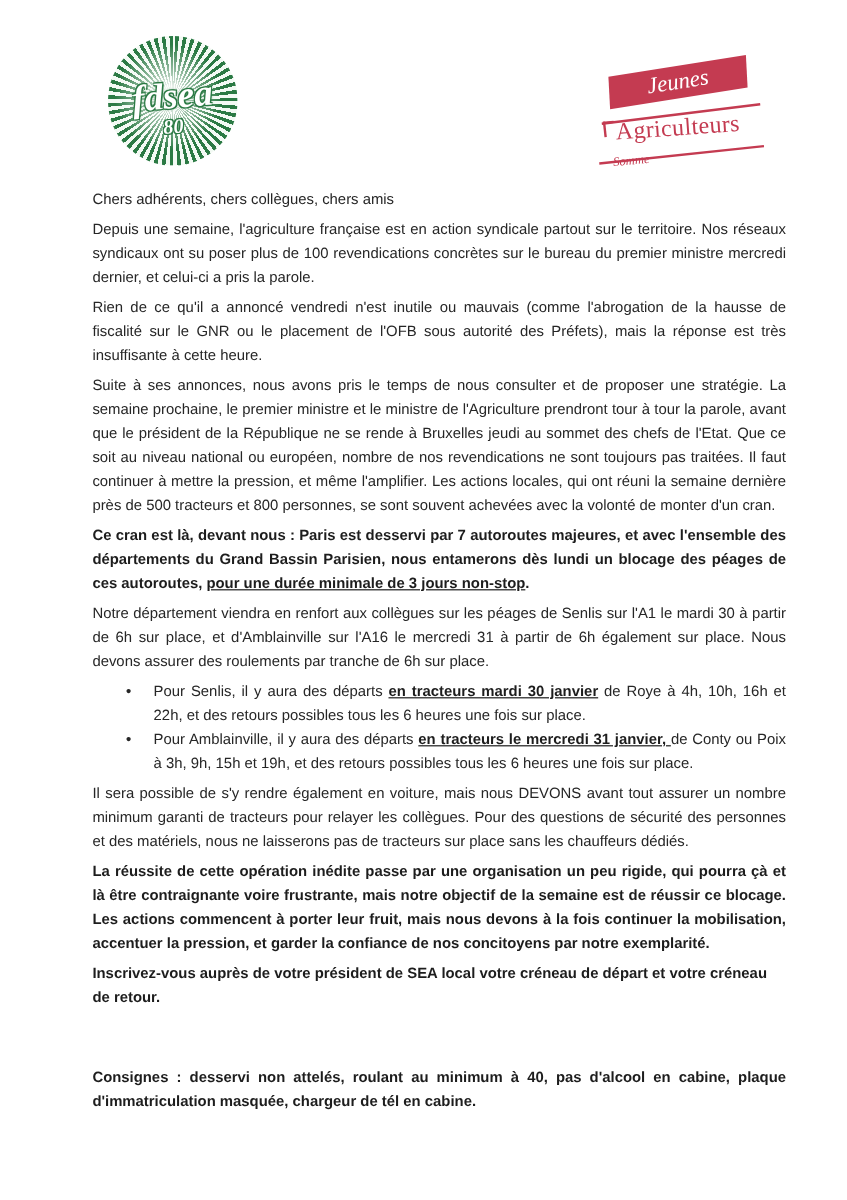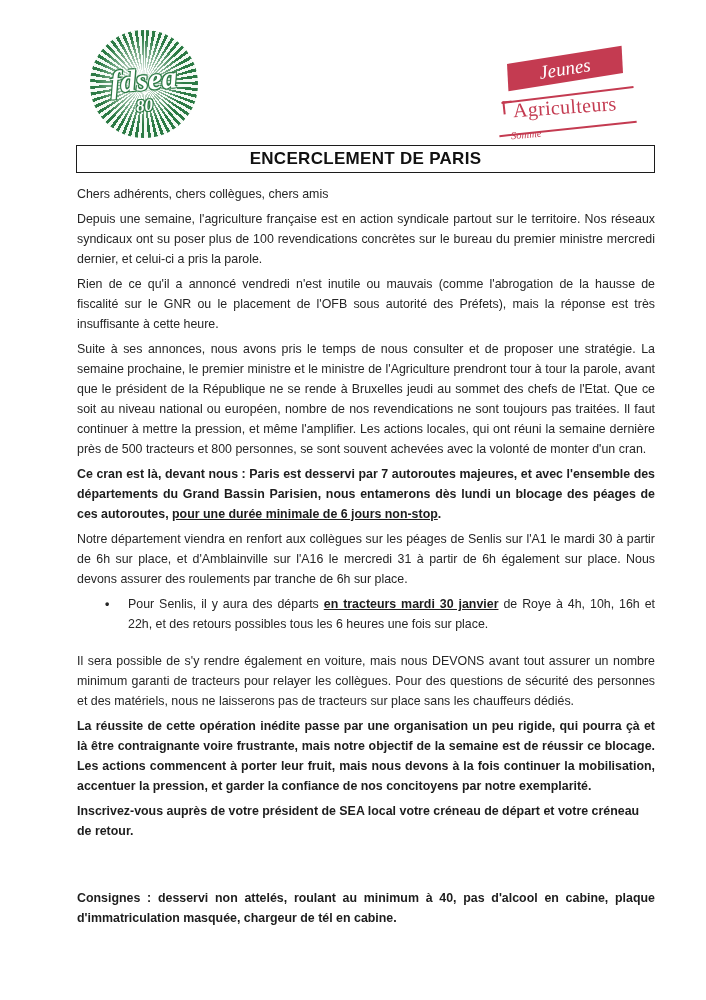--- a/index.html
+++ b/index.html
@@ -63,21 +63,21 @@
   
   .doc{
     margin:11px 0 0 77px;width:578px;
     font-size:12.4px;line-height:20px;color:#262626;
   }
   .doc p{margin:0 0 5px 0;}
   .doc .just{text-align:justify;}
   .doc .b{font-weight:bold;color:#1d1d1d;}
   .doc .u{text-decoration:underline;}
   .doc .gap{margin-top:27px;}
-  .doc ul.bullets{list-style:none;margin:0 0 17px 0;padding:0 0 0 28px;}
+  .doc ul.bullets{list-style:none;margin:0 0 5px 0;padding:0 0 0 28px;}
   .doc ul.bullets li{position:relative;padding-left:23px;text-align:justify;}
   .doc ul.bullets li::before{content:"\2022";position:absolute;left:0;top:0;font-weight:bold;}
 </style>
 </head>
 <body>
 
 <div class="page">
 
   <div class="header">
     <div class="fdsea">
@@ -89,31 +89,31 @@
         <span>Jeunes</span>
       </div>
       <div class="ja-rule1"></div>
       <div class="ja-tick"></div>
       <div class="ja-main">Agriculteurs</div>
       <div class="ja-rule2"></div>
       <div class="ja-region">Somme</div>
     </div>
   </div>
 
-  <div class="title-box">ENCERCLEMENT DE PARIS</div>
 
   <div class="doc">
       <p><span>Chers adhérents, chers collègues, chers amis</span></p>
       <p class="just"><span>Depuis une semaine, l'agriculture française est en action syndicale partout sur le territoire. Nos réseaux syndicaux ont su poser plus de 100 revendications concrètes sur le bureau du premier ministre mercredi dernier, et celui-ci a pris la parole.</span></p>
       <p class="just"><span>Rien de ce qu'il a annoncé vendredi n'est inutile ou mauvais (comme l'abrogation de la hausse de fiscalité sur le GNR ou le placement de l'OFB sous autorité des Préfets), mais la réponse est très insuffisante à cette heure.</span></p>
       <p class="just"><span>Suite à ses annonces, nous avons pris le temps de nous consulter et de proposer une stratégie. La semaine prochaine, le premier ministre et le ministre de l'Agriculture prendront tour à tour la parole, avant que le président de la République ne se rende à Bruxelles jeudi au sommet des chefs de l'Etat.  Que ce soit au niveau national ou européen, nombre de nos revendications ne sont toujours pas traitées. Il faut continuer à mettre la pression, et même l'amplifier. Les actions locales, qui ont réuni la semaine dernière près de 500 tracteurs et 800 personnes, se sont souvent achevées avec la volonté de monter d'un cran.</span></p>
-      <p class="b just"><span>Ce cran est là, devant nous : Paris est desservi par 7 autoroutes majeures, et avec l'ensemble des départements du Grand Bassin Parisien, nous entamerons dès lundi un blocage des péages de ces autoroutes, </span><span class="u">pour une durée minimale de 6 jours non-stop</span><span>.</span></p>
+      <p class="b just"><span>Ce cran est là, devant nous : Paris est desservi par 7 autoroutes majeures, et avec l'ensemble des départements du Grand Bassin Parisien, nous entamerons dès lundi un blocage des péages de ces autoroutes, </span><span class="u">pour une durée minimale de 3 jours non-stop</span><span>.</span></p>
       <p class="just"><span>Notre département viendra en renfort aux collègues sur les péages de Senlis sur l'A1 le mardi 30 à partir de 6h sur place, et d'Amblainville sur l'A16 le mercredi 31 à partir de 6h également sur place. Nous devons assurer des roulements par tranche de 6h sur place.</span></p>
       <ul class="bullets">
         <li><span>Pour Senlis, il y aura des départs </span><span class="b u">en tracteurs mardi 30 janvier</span><span> de Roye à 4h, 10h, 16h et 22h, et des retours possibles tous les 6 heures une fois sur place.</span></li>
+        <li><span>Pour Amblainville, il y aura des départs </span><span class="b u">en tracteurs le mercredi 31 janvier, </span><span>de Conty ou Poix à 3h, 9h, 15h et 19h, et des retours possibles tous les 6 heures une fois sur place.</span></li>
       </ul>
       <p class="just"><span>Il sera possible de s'y rendre également en voiture, mais nous DEVONS avant tout assurer un nombre minimum garanti de tracteurs pour relayer les collègues. Pour des questions de sécurité des personnes et des matériels, nous ne laisserons pas de tracteurs sur place sans les chauffeurs dédiés.</span></p>
       <p class="b just"><span>La réussite de cette opération inédite passe par une organisation un peu rigide, qui pourra çà et là être contraignante voire frustrante, mais notre objectif de la semaine est de réussir ce blocage. Les actions commencent à porter leur fruit, mais nous devons à la fois continuer la mobilisation, accentuer la pression, et garder la confiance de nos concitoyens par notre exemplarité.</span></p>
       <p class="b"><span>Inscrivez-vous auprès de votre président de SEA local votre créneau de départ et votre créneau de retour.</span><br><br></p>
       <p class="b just gap"><span>Consignes : desservi non attelés, roulant au minimum à 40, pas d'alcool en cabine, plaque d'immatriculation masquée, chargeur de tél en cabine.</span></p>
     </div>
 
 </div>
 
 </body></html>

